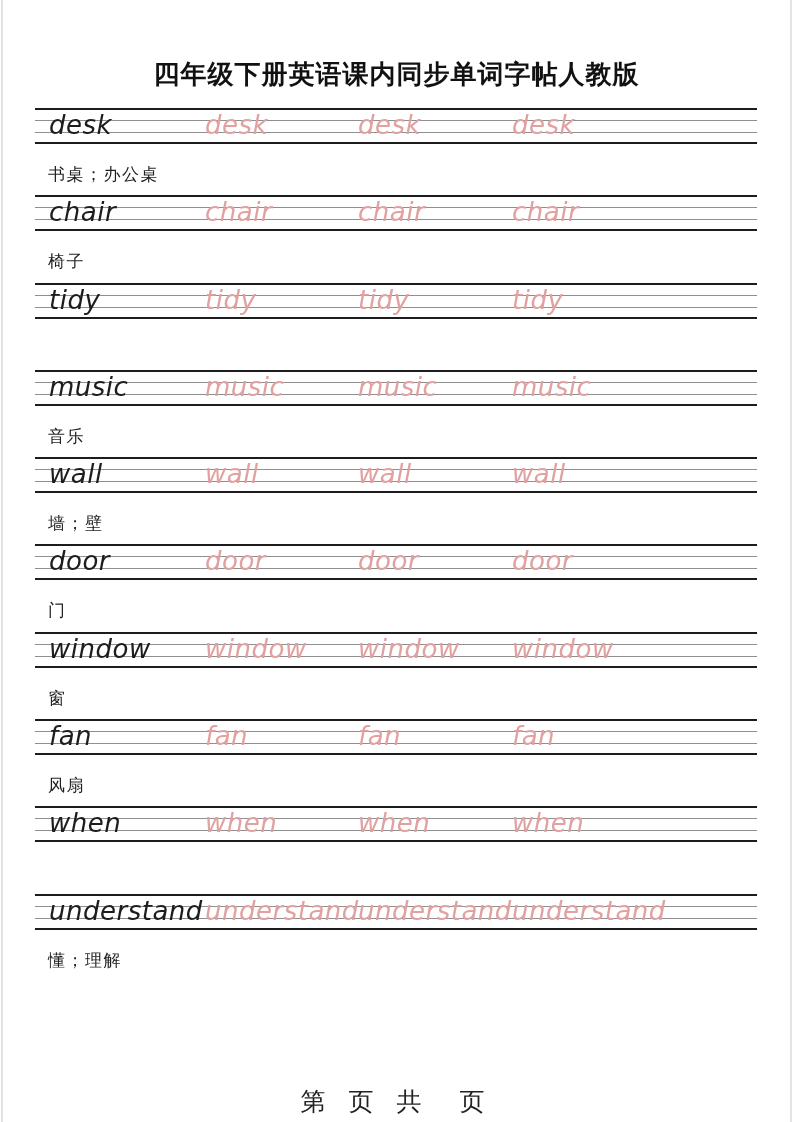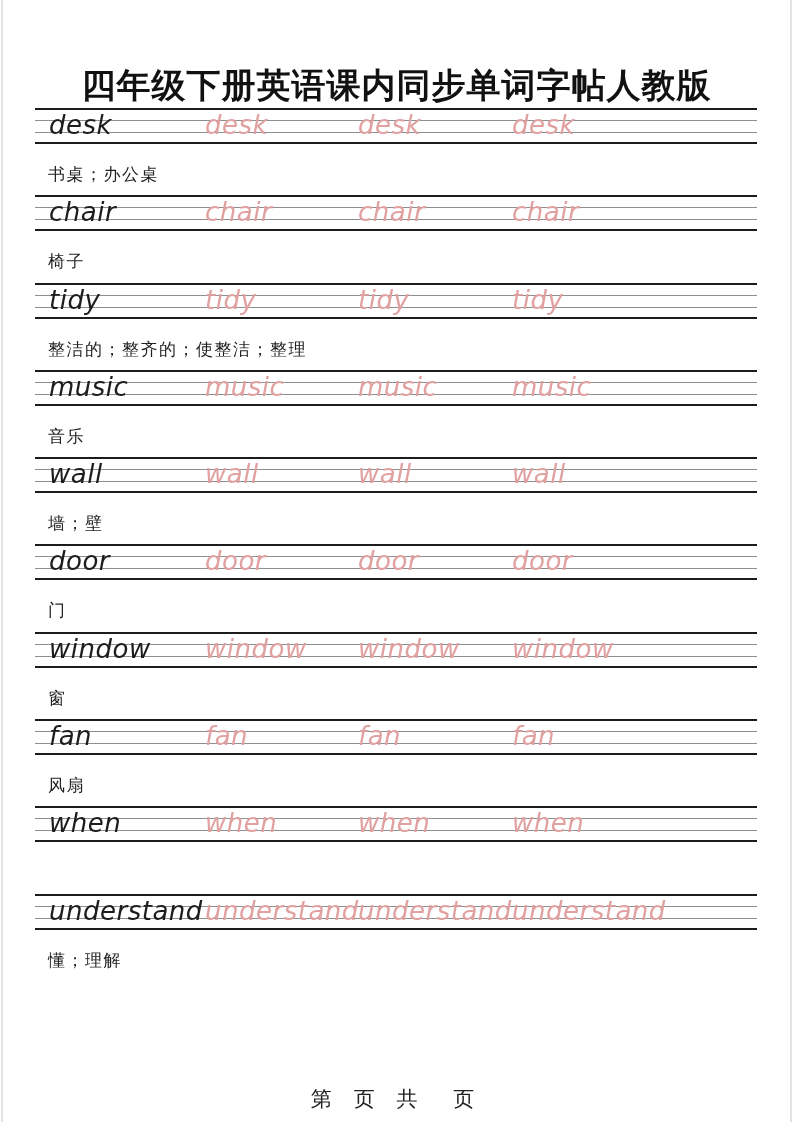--- a/index.html
+++ b/index.html
@@ -25,21 +25,21 @@
   }
   .page-edge.left  { left: 1px; }
   .page-edge.right { right: 1px; }
 
   .page-title {
     position: absolute;
     top: 40px;
     left: 0;
     width: 100%;
     text-align: center;
-    font-size: 34px;
+    font-size: 26px;
     font-weight: bold;
     letter-spacing: 1px;
     color: #111111;
     white-space: nowrap;
   }
 
   .rows {
     position: absolute;
     top: 108px;
     left: 35px;
@@ -90,21 +90,21 @@
     font-family: Liberation Mono, monospace;
     white-space: nowrap;
   }
 
   .page-footer {
     position: absolute;
     top: 1085px;
     left: 0;
     width: 100%;
     text-align: center;
-    font-size: 21px;
+    font-size: 25px;
     letter-spacing: 8px;
     color: #222222;
     white-space: pre;
   }
 </style>
 </head>
 <body>
 
 <div class="page-edge left"></div>
 <div class="page-edge right"></div>
@@ -145,21 +145,20 @@
     <div class="band">
       <div class="gl top"></div>
       <div class="gl m1"></div>
       <div class="gl m2"></div>
       <div class="gl bot"></div>
       <span class="w sample">tidy</span>
       <span class="w pink p1">tidy</span>
       <span class="w pink p2">tidy</span>
       <span class="w pink p3">tidy</span>
     </div>
-    <div class="meaning">整洁的；整齐的；使整洁；整理</div>
   </div>
 
   <div class="word-row">
     <div class="band">
       <div class="gl top"></div>
       <div class="gl m1"></div>
       <div class="gl m2"></div>
       <div class="gl bot"></div>
       <span class="w sample">music</span>
       <span class="w pink p1">music</span>

